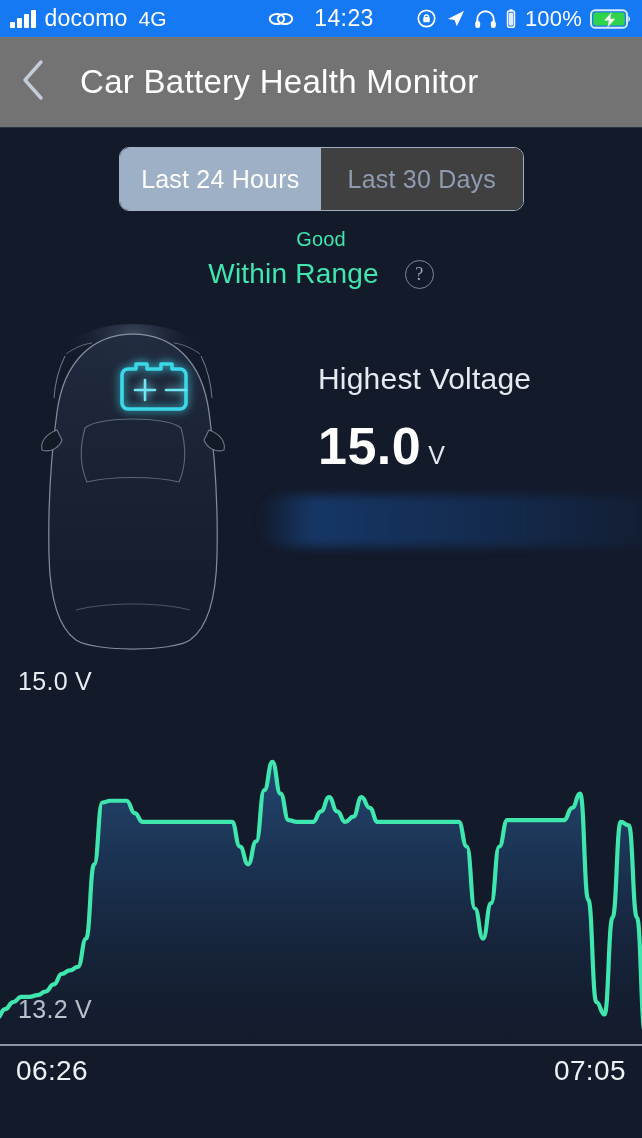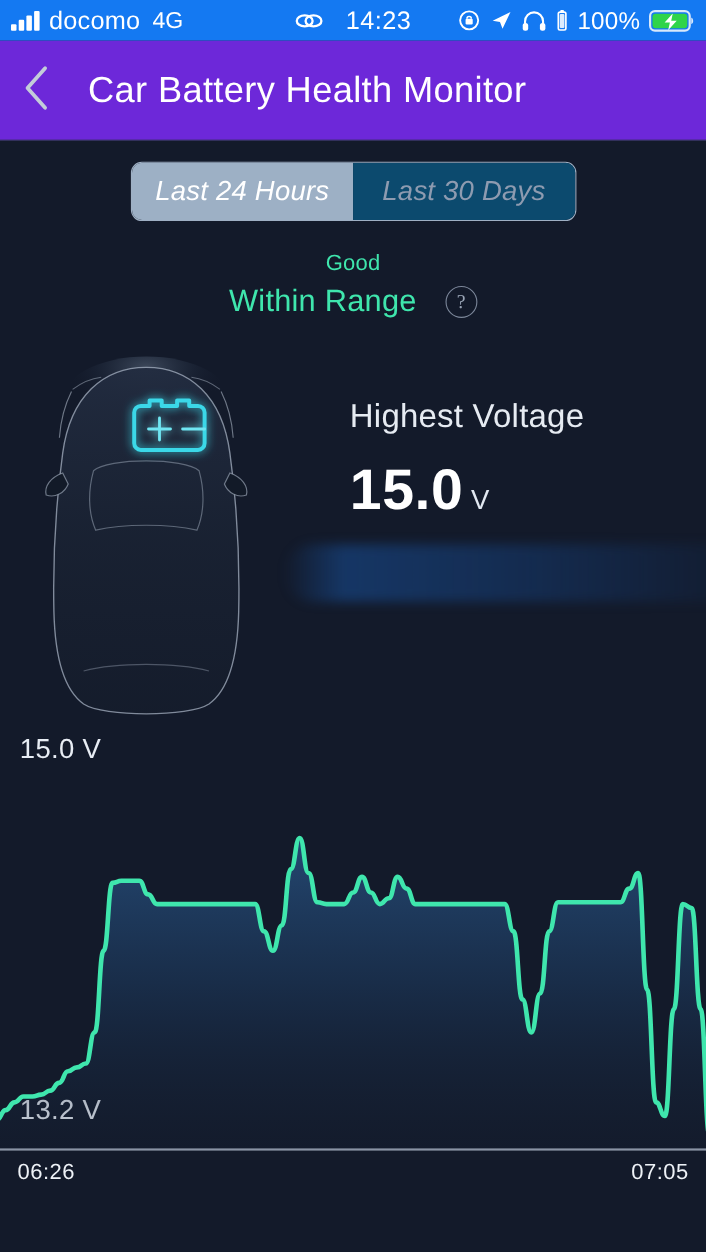--- a/index.html
+++ b/index.html
@@ -37,21 +37,21 @@
   .carrier { font-size: 23px; letter-spacing: .2px; }
   .net { font-size: 21px; margin-left: 2px; }
   .clocktxt { font-size: 23px; letter-spacing: .4px; }
   .pct { font-size: 22px; letter-spacing: .2px; }
   .sb-ico { display:flex; align-items:center; }
 
   
   .header {
     position: absolute; top: 37px; left: 0;
     width: 642px; height: 91px;
-    background: #6d28d9;
+    background: #737373;
     display: flex; align-items: center;
     border-bottom: 1.5px solid #2a3346;
   }
   .back-btn {
     width: 66px; height: 91px;
     display: flex; align-items: center; justify-content: center;
     cursor: pointer;
   }
   .page-title {
     color: #ffffff;
@@ -61,35 +61,34 @@
     margin-left: 14px;
   }
 
   
   .segwrap {
     position: absolute; top: 147px; left: 0; width: 642px;
     display: flex; justify-content: center;
   }
   .segment {
     display: flex;
-    width: 405px; height: 54px;
+    width: 405px; height: 64px;
     border: 1.5px solid #9fb0c4;
     border-radius: 10px;
     overflow: hidden;
-    font-style: italic;
   }
   .seg {
     flex: 1 1 50%;
     display: flex; align-items: center; justify-content: center;
     font-size: 25px;
     cursor: pointer;
     letter-spacing: .2px;
   }
   .seg.active { background: #9db0c5; color: #ffffff; }
-  .seg.idle   { background: #0c4a6e; color: #8e9bb0; }
+  .seg.idle   { background: #404040; color: #8e9bb0; }
 
   
   .statusblock {
     position: absolute; top: 228px; left: 0; width: 642px;
     text-align: center;
     color: #3fe6ad;
   }
   .status-main { font-size: 20px; letter-spacing: .2px; }
   .status-sub-row {
     margin-top: 7px;
@@ -145,21 +144,21 @@
   .chart-svg { position: absolute; top: 0; left: 0; }
   .axis-line {
     position: absolute; top: 389px; left: 0; width: 642px; height: 1.5px;
     background: #8a93a4;
   }
   .time-row {
     position: absolute; top: 1055px; left: 0; width: 642px;
     display: flex; justify-content: space-between;
     padding: 0 16px;
   }
-  .time-lbl { color: #eef2f7; font-size: 20px; letter-spacing: .4px; }
+  .time-lbl { color: #eef2f7; font-size: 28px; letter-spacing: .4px; }
 </style>
 </head>
 <body>
 
 <div id="app">
 
   <div class="statusbar">
     <div class="sb-left">
       <span class="signal-bars">
         <i></i>

